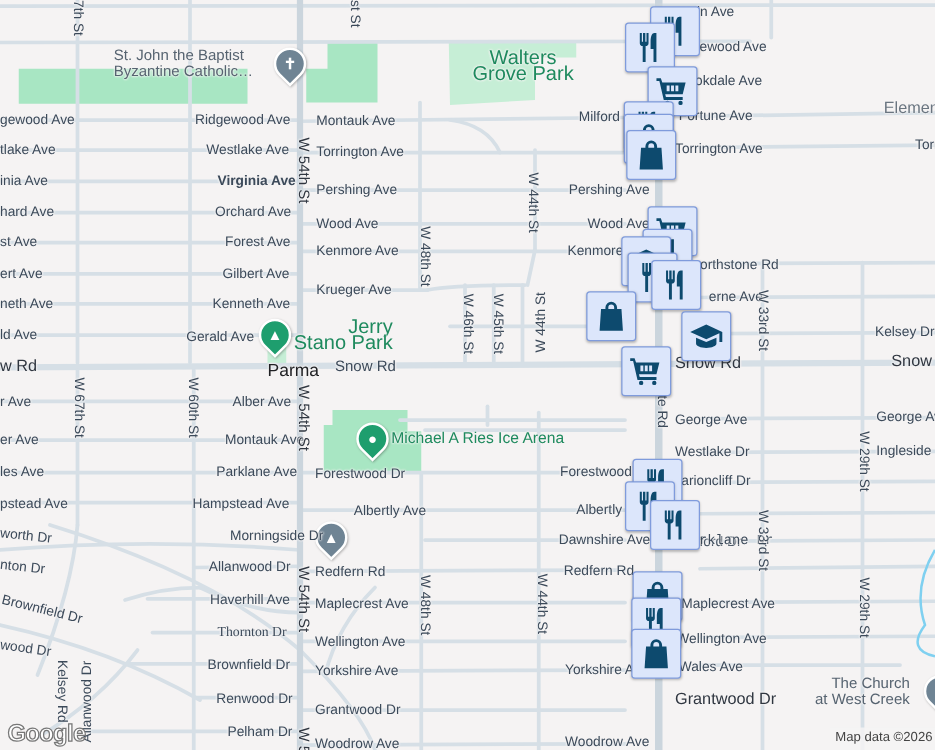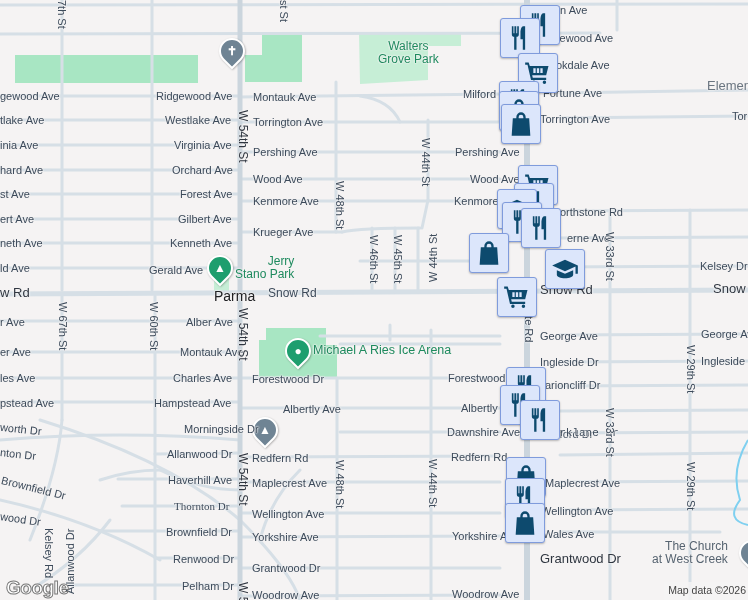--- a/index.html
+++ b/index.html
@@ -3,21 +3,21 @@
 <meta charset="utf-8">
 <style>
   html, body { margin:0; padding:0; }
   body { width:748px; height:600px; overflow:hidden; background:#f5f3f3; font-family:"Liberation Sans", sans-serif; }
   #map { position:relative; width:748px; height:600px; overflow:hidden; background:#f5f3f3; }
   svg.roads { position:absolute; left:0; top:0; }
   .lbl { position:absolute; font-size:11px; color:#3c4a5a; white-space:nowrap; line-height:12px; text-shadow:0 0 2px #f5f3f3,0 0 2px #f5f3f3,0 0 2px #f5f3f3; }
   .lbl.v { transform-origin:left top; transform:rotate(90deg); }
   .lbl.big { font-size:13px; color:#2f3640; }
   .lbl.city { font-size:14px; color:#202124; font-weight:500; }
-  .lbl.park { color:#1e8a5e; font-size:12px; line-height:13px; }
+  .lbl.park { color:#1e8a5e; font-size:16px; line-height:13px; }
   .lbl.poi { color:#566370; font-size:12px; line-height:13px; }
   .pin { position:absolute; width:38px; height:38px; background:#dce6fb; border:1px solid #7f9bdc; border-radius:3px; box-shadow:0 1px 2px rgba(0,0,0,.25); display:flex; align-items:center; justify-content:center; }
   .pin::after { content:""; position:absolute; left:50%; bottom:-8px; margin-left:-7px; width:12px; height:12px; background:#dce6fb; border-right:1px solid #7f9bdc; border-bottom:1px solid #7f9bdc; transform:rotate(45deg); z-index:-1; }
   .pin svg { width:28px; height:28px; }
   .mpin { position:absolute; width:22px; height:22px; border-radius:50% 50% 50% 0; transform:rotate(-45deg); border:2px solid #fff; box-shadow:0 1px 2px rgba(0,0,0,.3); }
   .mpin span { position:absolute; left:0; top:0; width:22px; height:22px; display:flex; align-items:center; justify-content:center; transform:rotate(45deg); color:#fff; font-size:12px; font-weight:bold; }
   .google { position:absolute; left:6px; top:577px; font-size:19px; font-weight:bold; color:#fff; -webkit-text-stroke:1px #777; letter-spacing:-0.5px; }
   .attrib { position:absolute; right:0; top:582px; height:18px; background:rgba(245,243,243,.85); font-size:10.5px; color:#444; padding:2px 2px 0 4px; }
 </style>
 </head>
@@ -155,21 +155,21 @@
   <div class="lbl" style="left:253px;top:91px;">Montauk Ave</div>
   <div class="lbl" style="left:463px;top:88px;">Milford</div>
   <div class="lbl" style="left:543px;top:87px;">Fortune Ave</div>
   <div class="lbl big" style="left:707px;top:80px;color:#6a7580;">Elemen</div>
   <div class="lbl" style="left:0px;top:114px;">tlake Ave</div>
   <div class="lbl" style="left:165px;top:114px;">Westlake Ave</div>
   <div class="lbl" style="left:253px;top:116px;">Torrington Ave</div>
   <div class="lbl" style="left:540px;top:113px;">Torrington Ave</div>
   <div class="lbl" style="left:732px;top:110px;text-align:center;">Torr</div>
   <div class="lbl" style="left:0px;top:139px;">inia Ave</div>
-  <div class="lbl" style="left:174px;top:139px;">Virginia Ave</div>
+  <div class="lbl" style="left:174px;top:139px;font-weight:bold;">Virginia Ave</div>
   <div class="lbl" style="left:253px;top:146px;">Pershing Ave</div>
   <div class="lbl" style="left:455px;top:146px;">Pershing Ave</div>
   <div class="lbl" style="left:0px;top:164px;">hard Ave</div>
   <div class="lbl" style="left:172px;top:164px;">Orchard Ave</div>
   <div class="lbl" style="left:253px;top:173px;">Wood Ave</div>
   <div class="lbl" style="left:470px;top:173px;">Wood Ave</div>
   <div class="lbl" style="left:0px;top:188px;">st Ave</div>
   <div class="lbl" style="left:180px;top:188px;">Forest Ave</div>
   <div class="lbl" style="left:253px;top:195px;">Kenmore Ave</div>
   <div class="lbl" style="left:454px;top:195px;text-align:right;">Kenmore</div>
@@ -187,24 +187,24 @@
   <div class="lbl city" style="left:214px;top:290px;">Parma</div>
   <div class="lbl" style="left:268px;top:287px;font-size:12px;">Snow Rd</div>
   <div class="lbl big" style="left:540px;top:284px;">Snow Rd</div>
   <div class="lbl big" style="left:713px;top:283px;">Snow</div>
   <div class="lbl" style="left:0px;top:316px;">r Ave</div>
   <div class="lbl" style="left:186px;top:316px;">Alber Ave</div>
   <div class="lbl" style="left:540px;top:330px;">George Ave</div>
   <div class="lbl" style="left:701px;top:328px;">George Av</div>
   <div class="lbl" style="left:0px;top:346px;">er Ave</div>
   <div class="lbl" style="left:180px;top:346px;">Montauk Ave</div>
-  <div class="lbl" style="left:540px;top:356px;">Ingleside Dr</div>
+  <div class="lbl" style="left:540px;top:356px;">Westlake Dr</div>
   <div class="lbl" style="left:701px;top:355px;">Ingleside</div>
   <div class="lbl" style="left:0px;top:372px;">les Ave</div>
-  <div class="lbl" style="left:173px;top:372px;">Charles Ave</div>
+  <div class="lbl" style="left:173px;top:372px;">Parklane Ave</div>
   <div class="lbl" style="left:252px;top:373px;">Forestwood Dr</div>
   <div class="lbl" style="left:448px;top:372px;">Forestwood</div>
   <div class="lbl" style="left:545px;top:379px;">arioncliff Dr</div>
   <div class="lbl" style="left:0px;top:397px;">pstead Ave</div>
   <div class="lbl" style="left:154px;top:397px;">Hampstead Ave</div>
   <div class="lbl" style="left:283px;top:403px;">Albertly Ave</div>
   <div class="lbl" style="left:461px;top:402px;">Albertly</div>
   <div class="lbl" style="left:0px;top:423px;transform:rotate(6deg);">worth Dr</div>
   <div class="lbl" style="left:157px;top:423px;margin-left:27px;">Morningside Dr</div>
   <div class="lbl" style="left:447px;top:426px;">Dawnshire Ave</div>
@@ -249,20 +249,24 @@
   <div class="lbl v" style="left:427px;top:234px;transform:rotate(-90deg);transform-origin:left top;top:282px;">W 44th St</div>
   <div class="lbl v" style="left:439px;top:459px;">W 44th St</div>
   <div class="lbl v" style="left:616px;top:232px;">W 33rd St</div>
   <div class="lbl v" style="left:616px;top:408px;">W 33rd St</div>
   <div class="lbl v" style="left:697px;top:345px;">W 29th St</div>
   <div class="lbl v" style="left:697px;top:462px;">W 29th St</div>
   <div class="lbl v" style="left:535px;top:310px;">ate Rd</div>
   <div class="lbl v" style="left:55px;top:528px;">Kelsey Rd</div>
   <div class="lbl" style="left:64px;top:594px;transform:rotate(-90deg);transform-origin:left top;">Allanwood Dr</div>
 
+  <div class="lbl poi" style="left:91px;top:38px;">
+    <div>St. John the Baptist</div>
+    <div>Byzantine Catholic…</div>
+  </div>
   <div class="lbl park" style="left:378px;top:40px;text-align:center;">
     <div>Walters</div>
     <div>Grove Park</div>
   </div>
   <div class="lbl park" style="left:235px;top:255px;text-align:right;">
     <div>Jerry</div>
     <div>Stano Park</div>
   </div>
   <div class="lbl park" style="left:313px;top:344px;font-size:12.5px;">Michael A Ries Ice Arena</div>
   <div class="lbl poi" style="left:652px;top:540px;text-align:right;">

